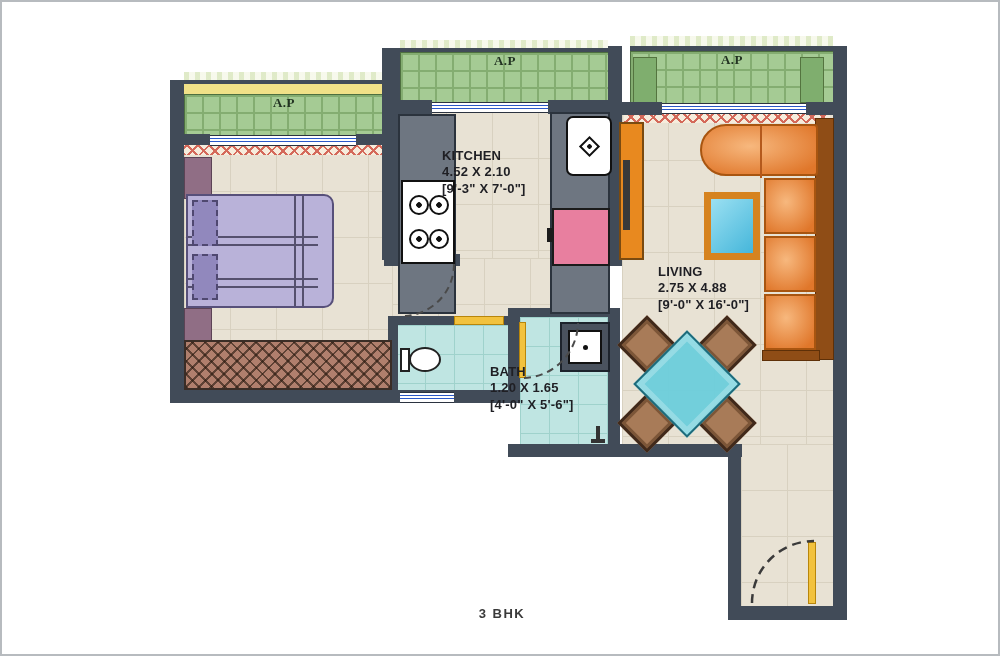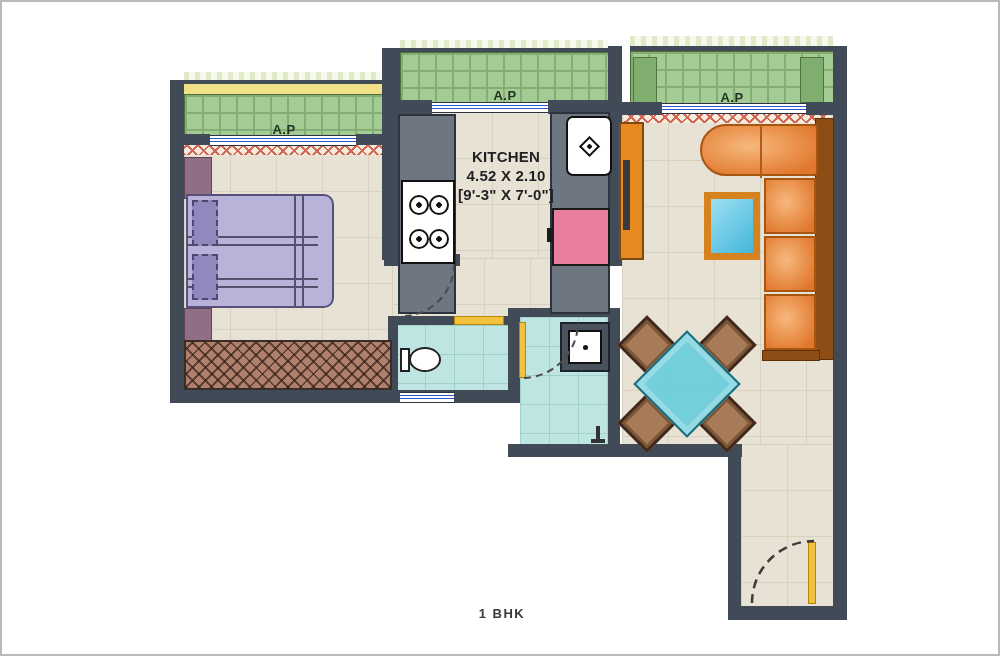--- a/index.html
+++ b/index.html
@@ -5,34 +5,34 @@
   html,body{margin:0;padding:0;background:#fff;}
   .stage{position:relative;width:1000px;height:656px;background:#ffffff;overflow:hidden;
          font-family:"Liberation Sans",sans-serif;box-sizing:border-box;border:2px solid #b7bbbf;}
   .abs{position:absolute;}
   .wall{position:absolute;background:#414b58;}
   .floor{position:absolute;background-color:#e8e2d4;
          background-image:linear-gradient(#d8d1c0 1px,transparent 1px),linear-gradient(90deg,#d8d1c0 1px,transparent 1px);
          background-size:46px 46px;}
   .balcony{position:absolute;background-color:#a5cb94;
          background-image:linear-gradient(#84ad71 2px,transparent 2px),linear-gradient(90deg,#84ad71 2px,transparent 2px);
-         background-size:17px 17px;border:1px solid #4e7040;display:flex;align-items:flex-end;justify-content:center;}
+         background-size:17px 17px;border:1px solid #4e7040;display:flex;align-items:flex-start;justify-content:center;font-family:Liberation Serif, serif;}
   .wet{position:absolute;background-color:#bfe5e2;
          background-image:linear-gradient(#9fd2cc 1px,transparent 1px),linear-gradient(90deg,#9fd2cc 1px,transparent 1px);
          background-size:29px 29px;}
   .window{position:absolute;height:9px;border-top:1px solid #2b3340;border-bottom:1px solid #2b3340;
          background:linear-gradient(#ffffff 0 2px,#2a58c8 2px 3px,#ffffff 3px 5px,#2a58c8 5px 6px,#ffffff 6px 9px);}
   .zigzag{position:absolute;background-color:#f6ecdc;
          background-image:repeating-linear-gradient(45deg,#d4695a 0 2px,transparent 2px 8px),
                           repeating-linear-gradient(-45deg,#d4695a 0 2px,transparent 2px 8px);}
   .greenery{position:absolute;background:repeating-linear-gradient(90deg,#dce8c2 0 5px,#f6f8ea 5px 11px);opacity:.9;}
   .yellowstrip{position:absolute;background:#f0e188;border-bottom:1px solid #b9a84e;}
   .counter{position:absolute;background:#6e7681;border:2px solid #2b333d;box-sizing:border-box;}
   .doorleaf{position:absolute;background:#f2c23e;border:1px solid #b8860b;box-sizing:border-box;}
-  .label{position:absolute;text-align:center;font-weight:bold;color:#1f1f24;font-size:15px;line-height:1.25;letter-spacing:.2px;}
+  .label{position:absolute;text-align:left;font-weight:bold;color:#1f1f24;font-size:13px;line-height:1.25;letter-spacing:.2px;}
   .label span{display:block;}
   .ap-label{font-size:13px;font-weight:bold;color:#223322;letter-spacing:.5px;}
   .orange-label{position:absolute;text-align:center;font-weight:bold;color:#e8511f;font-size:14.5px;line-height:1.3;}
   .footer-label{position:absolute;text-align:center;font-weight:bold;color:#3a3a3a;font-size:13px;letter-spacing:1.5px;}
   .pier{position:absolute;background:#906e85;border:1px solid #5c4355;}
   .bed{position:absolute;background:#b9b2d9;border:2px solid #57507a;border-radius:0 10px 10px 0;box-sizing:border-box;}
   .pillow{position:absolute;background:#9188bd;border:2px dashed #4f4870;box-sizing:border-box;}
   .bedstripe-h{position:absolute;left:0;right:14px;height:6px;border-top:2px solid #55506e;border-bottom:2px solid #55506e;}
   .bedstripe-v{position:absolute;top:0;bottom:0;width:6px;border-left:2px solid #55506e;border-right:2px solid #55506e;}
   .wardrobe{position:absolute;background-color:#b07f6d;border:2px solid #3a2d26;box-sizing:border-box;
@@ -198,18 +198,28 @@
   </svg>
 
   <div class="label" style="left:440px;top:146px;width:128px;">
     <span>KITCHEN</span>
     <span>4.52 X 2.10</span>
     <span>[9'-3" X 7'-0"]</span>
   </div>
 
 
 
-
-
-
-  <div class="footer-label" style="left:452px;top:604px;width:96px;">1 BHK</div>
+  <div class="label" style="left:488px;top:362px;width:122px;">
+    <span>BATH</span>
+    <span>1.20 X 1.65</span>
+    <span>[4'-0" X 5'-6"]</span>
+  </div>
+
+  <div class="label" style="left:656px;top:262px;width:132px;">
+    <span>LIVING</span>
+    <span>2.75 X 4.88</span>
+    <span>[9'-0" X 16'-0"]</span>
+  </div>
+
+
+  <div class="footer-label" style="left:452px;top:604px;width:96px;">3 BHK</div>
 
 </div>
 
 </body></html>

